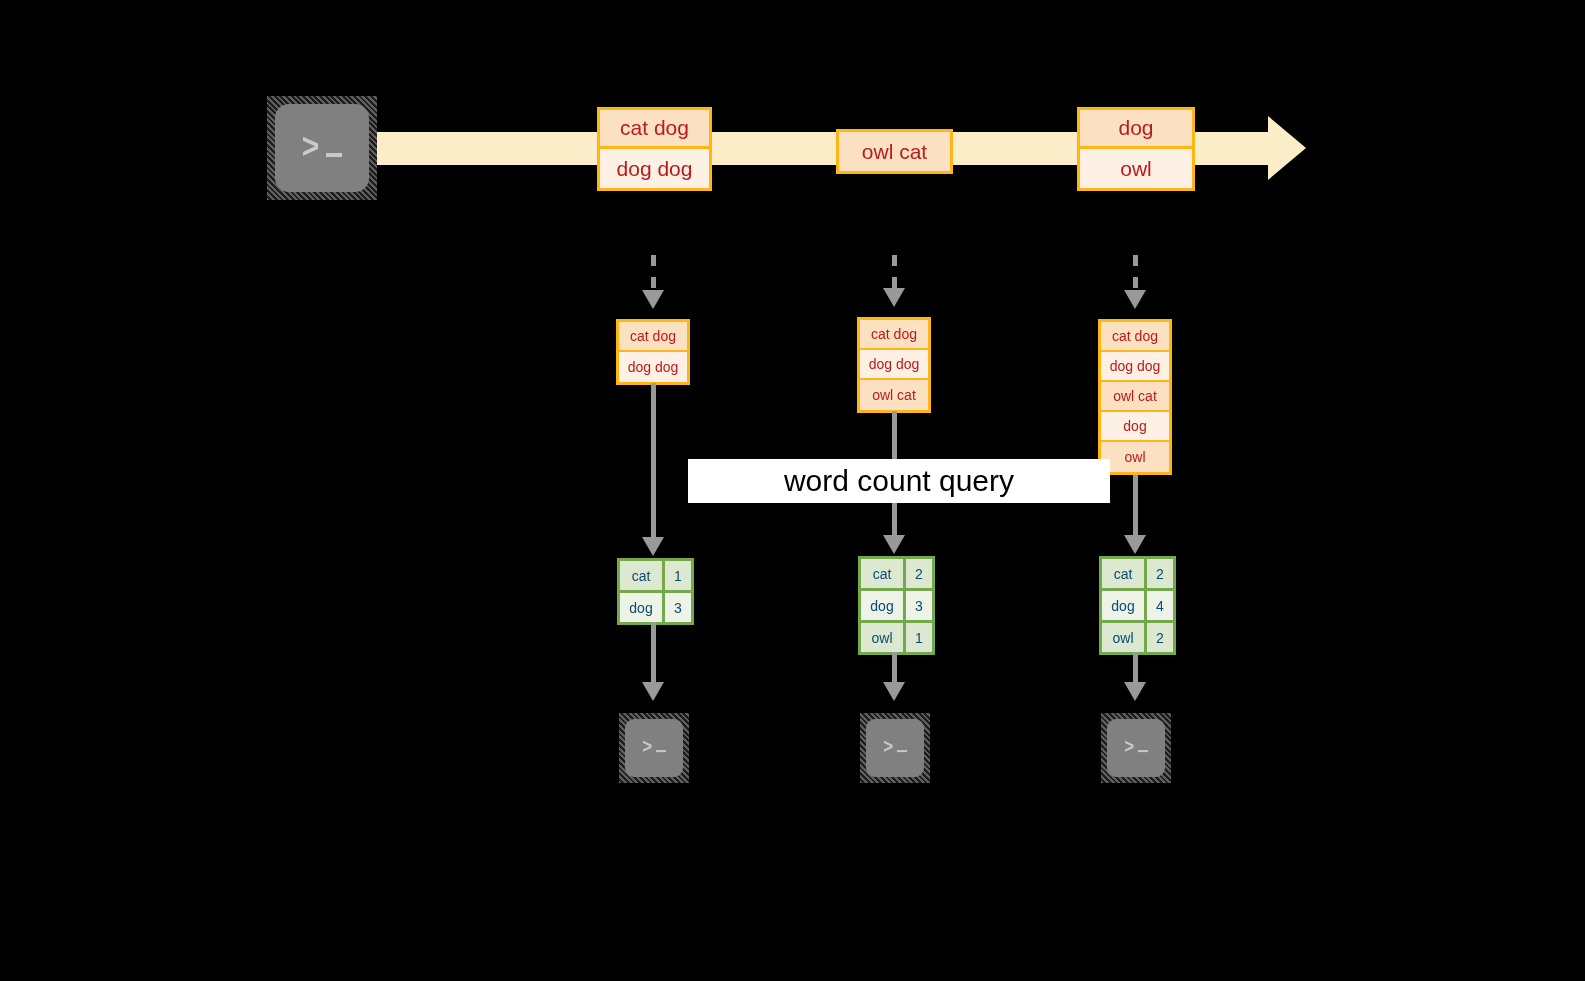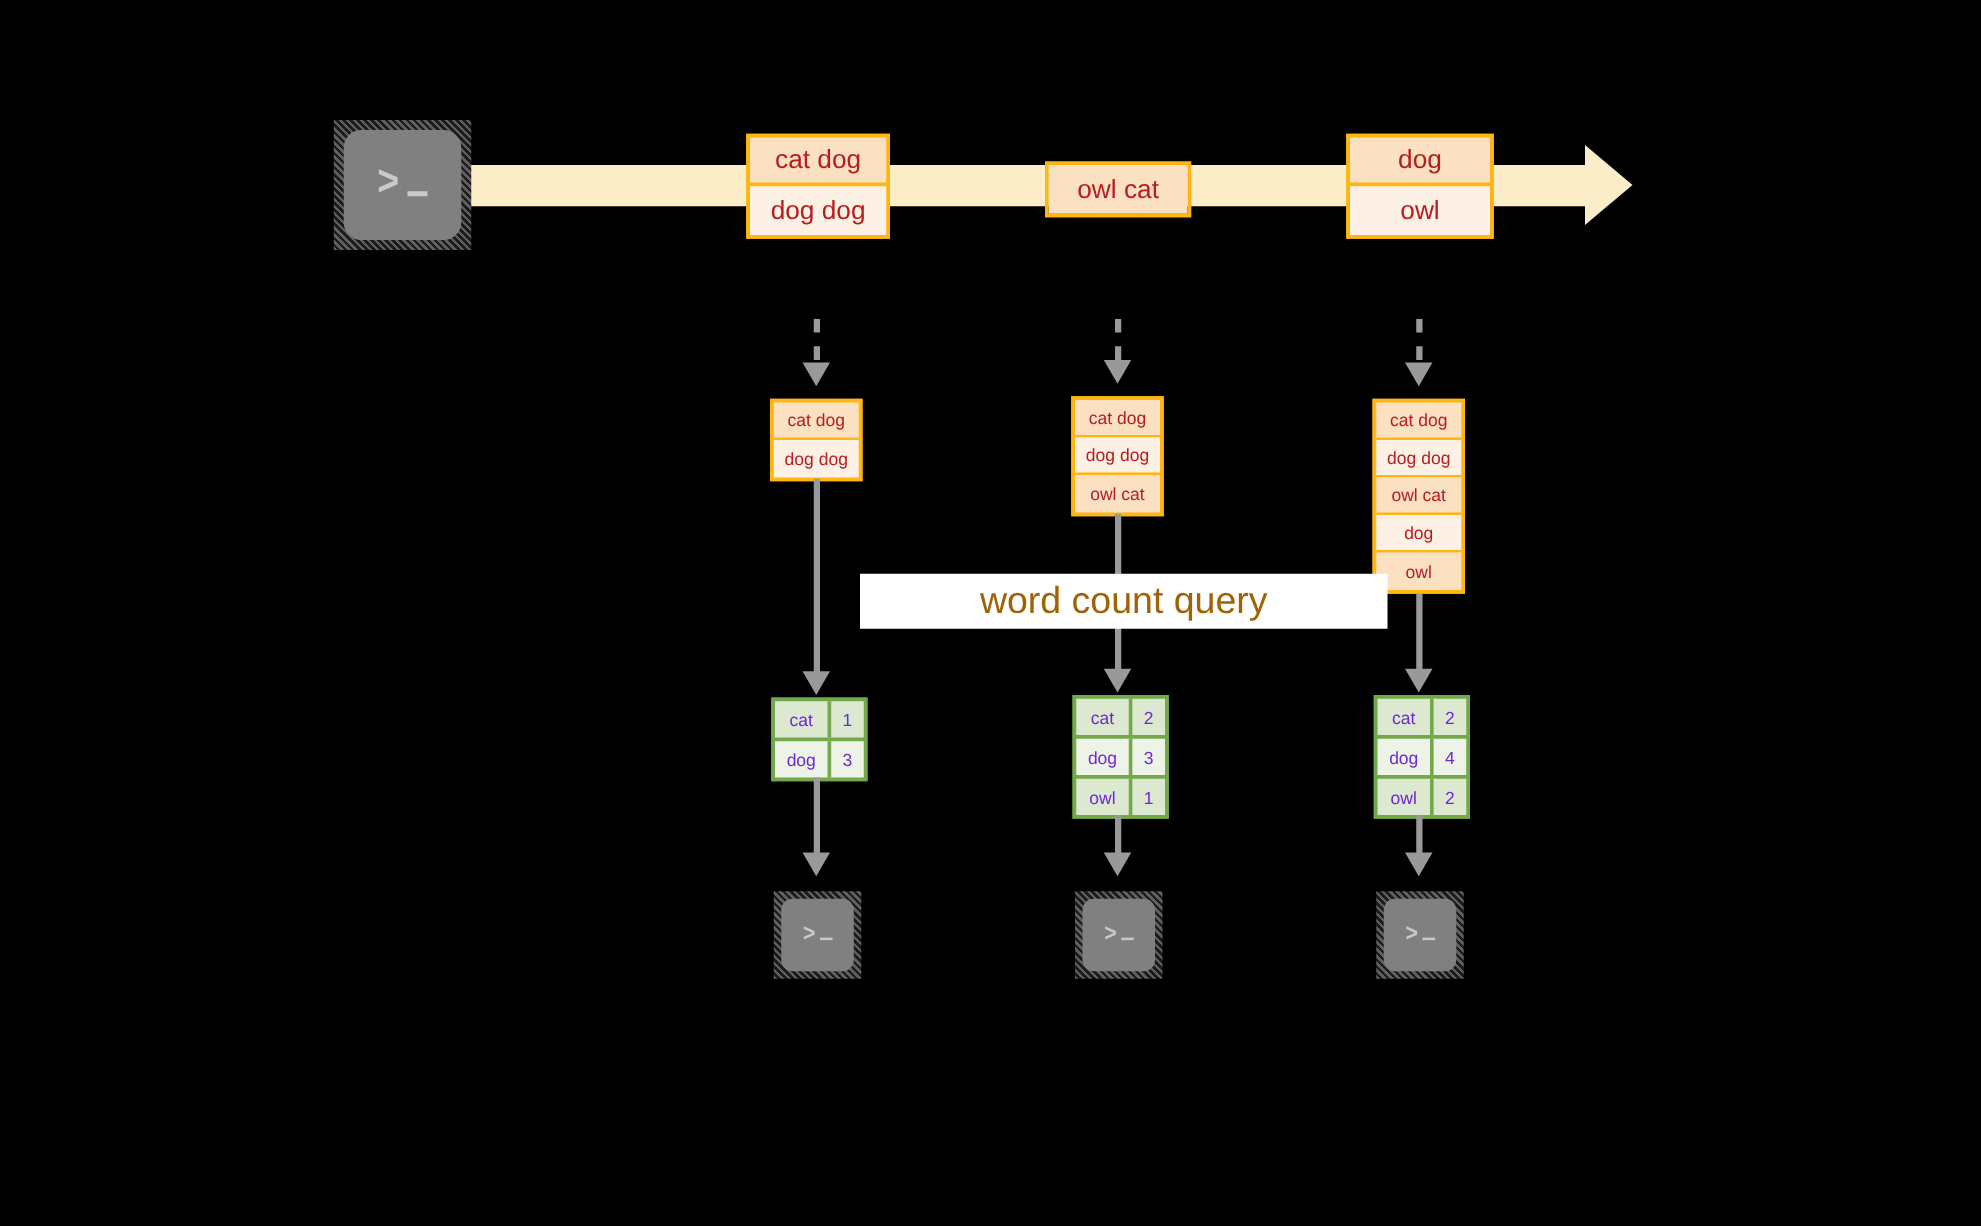--- a/index.html
+++ b/index.html
@@ -123,21 +123,21 @@
     height: 29px;
     border-bottom: 3px solid #73a94a;
   }
   .count-table .count-row:last-child { border-bottom: none; }
   .count-cell {
     box-sizing: border-box;
     display: flex;
     align-items: center;
     justify-content: center;
     font-size: 14px;
-    color: #6d28d9;
+    color: #0c4a6e;
     background: #dde8d0;
   }
   .count-row.alt .count-cell { background: #eef3e8; }
   .count-cell.word { width: 45px; border-right: 3px solid #73a94a; }
   .count-cell.num  { width: 26px; }
 
   
   .vline {
     position: absolute;
     width: 5px;
@@ -157,21 +157,21 @@
     border-top: 19px solid #999999;
   }
 
   
   .query-banner {
     position: absolute;
     background: #ffffff;
     display: flex;
     align-items: center;
     justify-content: center;
-    color: #a16207;
+    color: #000000;
     font-size: 30px;
     white-space: nowrap;
   }
 </style>
 </head>
 <body>
 
 <div id="canvas">
 
   <div class="stream-band" style="left:368px; top:132px; width:902px; height:33px;"></div>

